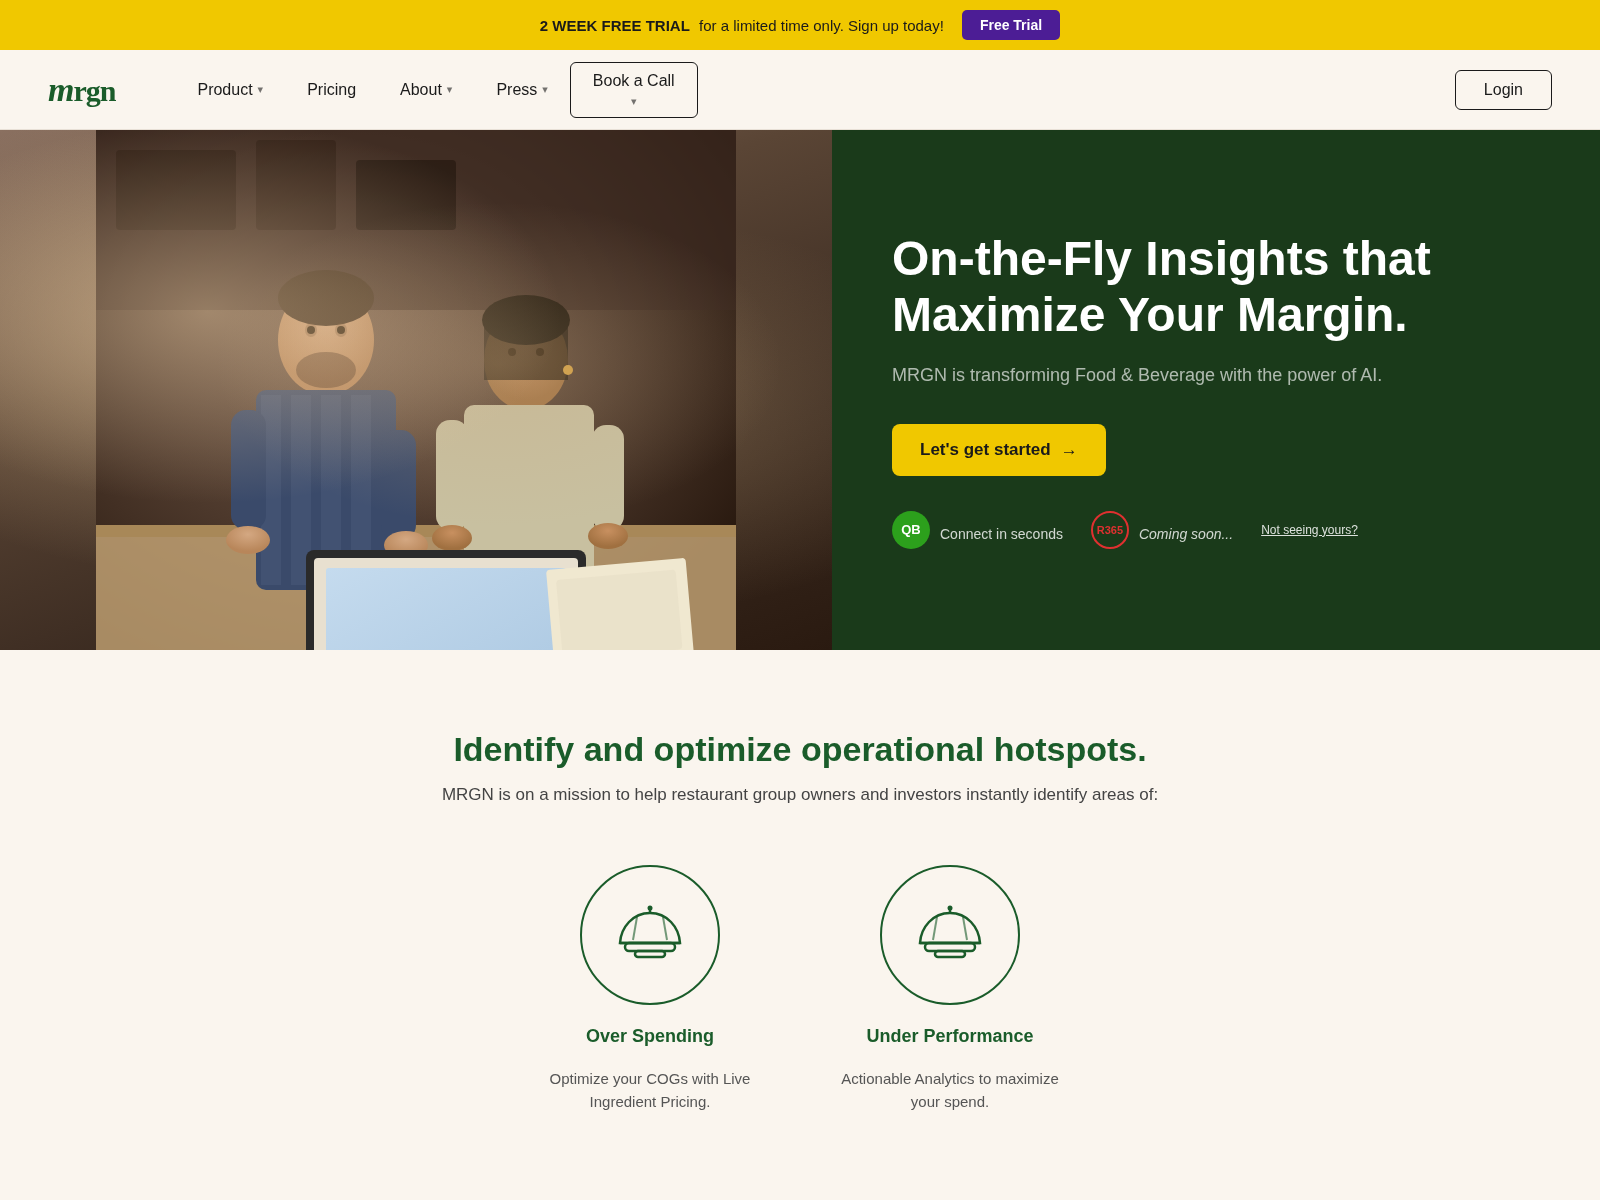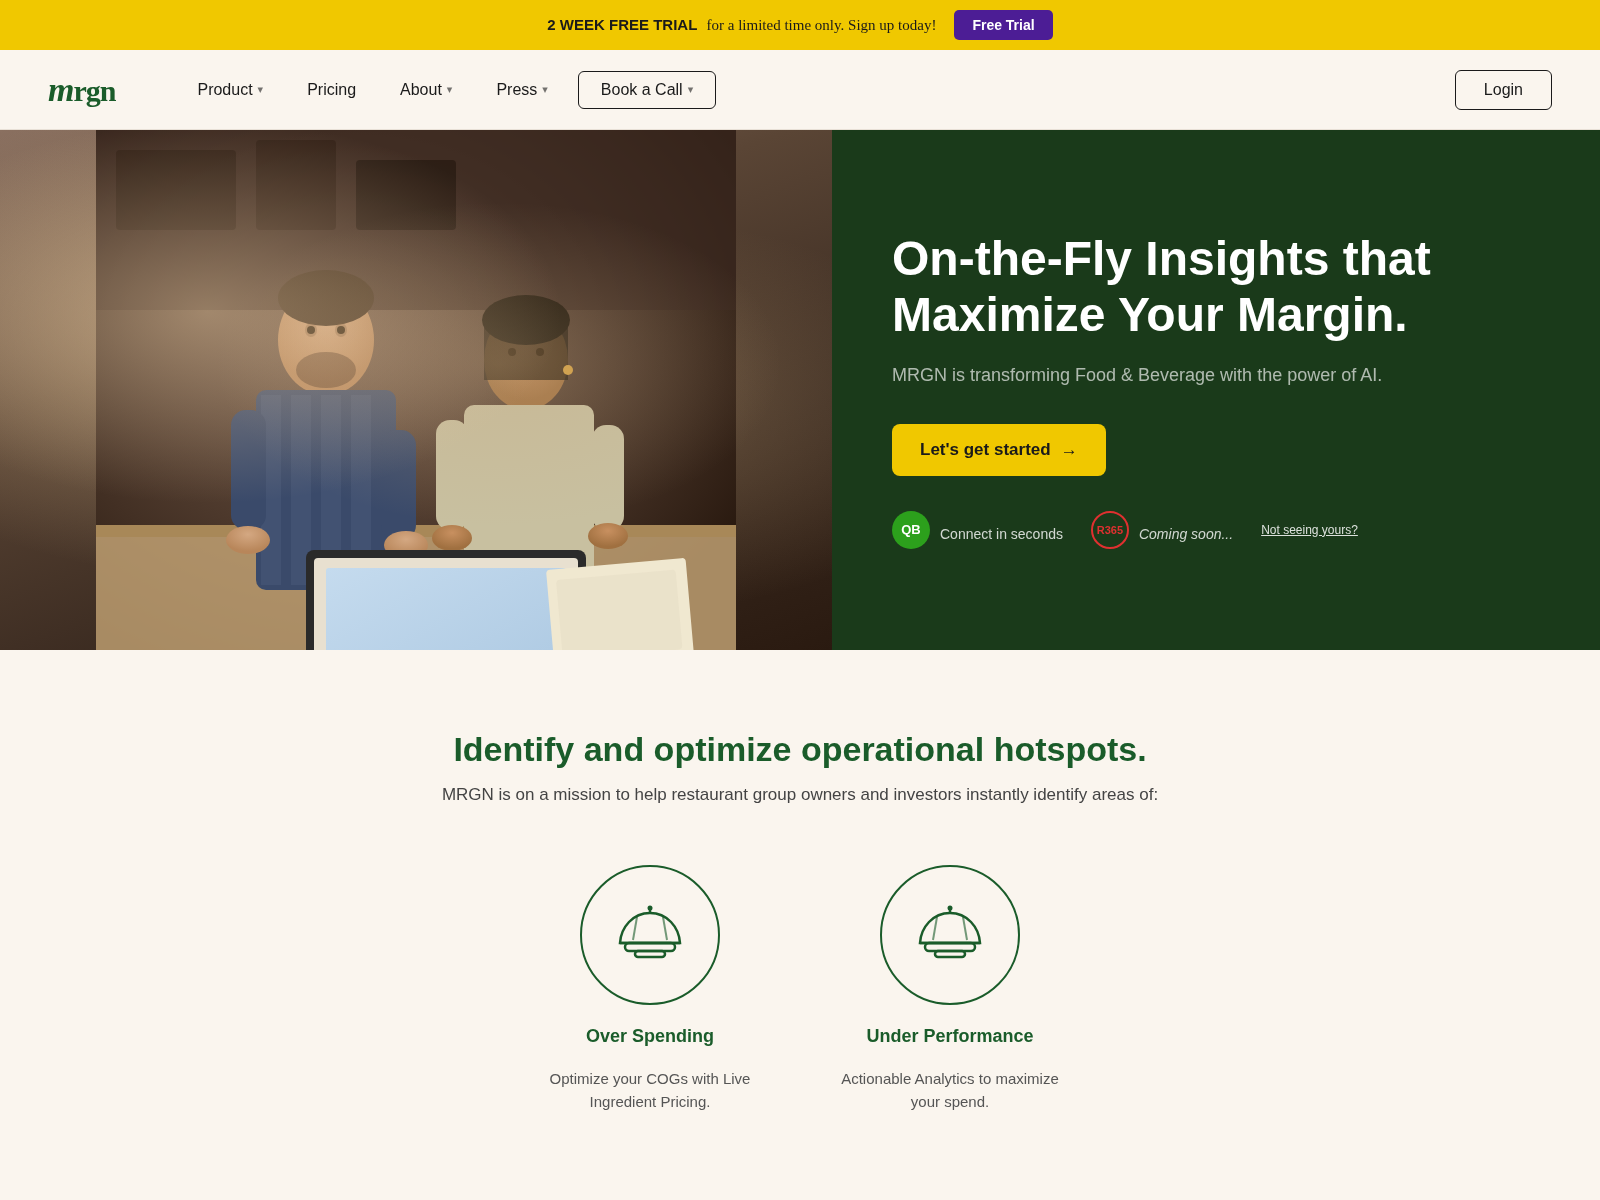--- a/index.html
+++ b/index.html
@@ -67,21 +67,21 @@
       font-weight: 400;
     }
     .nav-item .chevron {
       font-size: 11px;
       opacity: 0.6;
     }
     .nav-item-bookcall {
       border: 1.5px solid #1a1a1a;
       border-radius: 6px;
       padding: 9px 22px;
-      margin-left: 8px;
+      flex-direction: column;
     }
     .nav-login {
       border: 1.5px solid #1a1a1a;
       border-radius: 6px;
       padding: 10px 28px;
       font-size: 16px;
       font-weight: 500;
       cursor: pointer;
       background: transparent;
       color: #1a1a1a;
@@ -270,21 +270,21 @@
     ::-webkit-scrollbar { width: 8px; }
     ::-webkit-scrollbar-track { background: #f0ece4; }
     ::-webkit-scrollbar-thumb { background: #c0b89a; border-radius: 4px; }
   </style>
 </head>
 <body>
 
 <div class="top-banner">
   <span>
     <strong>2 WEEK FREE TRIAL</strong>
-    <span style="margin-left:5px;font-family:Liberation Serif, serif;">for a limited time only. Sign up today!</span>
+    <span style="margin-left:5px;">for a limited time only. Sign up today!</span>
   </span>
   <button class="banner-btn">Free Trial</button>
 </div>
 
 <nav class="navbar">
   <a class="logo" href="#" style="text-decoration: none;"><span style="font-size:30px;font-weight:900;color:#1a5c2a;letter-spacing:-1px;font-family:Georgia,serif;"><span style="font-style:italic;">m</span>rgn</span></a>
   <div class="nav-links">
     <a class="nav-item" href="#">
       <span>Product</span>
       <span class="chevron">▾</span>

